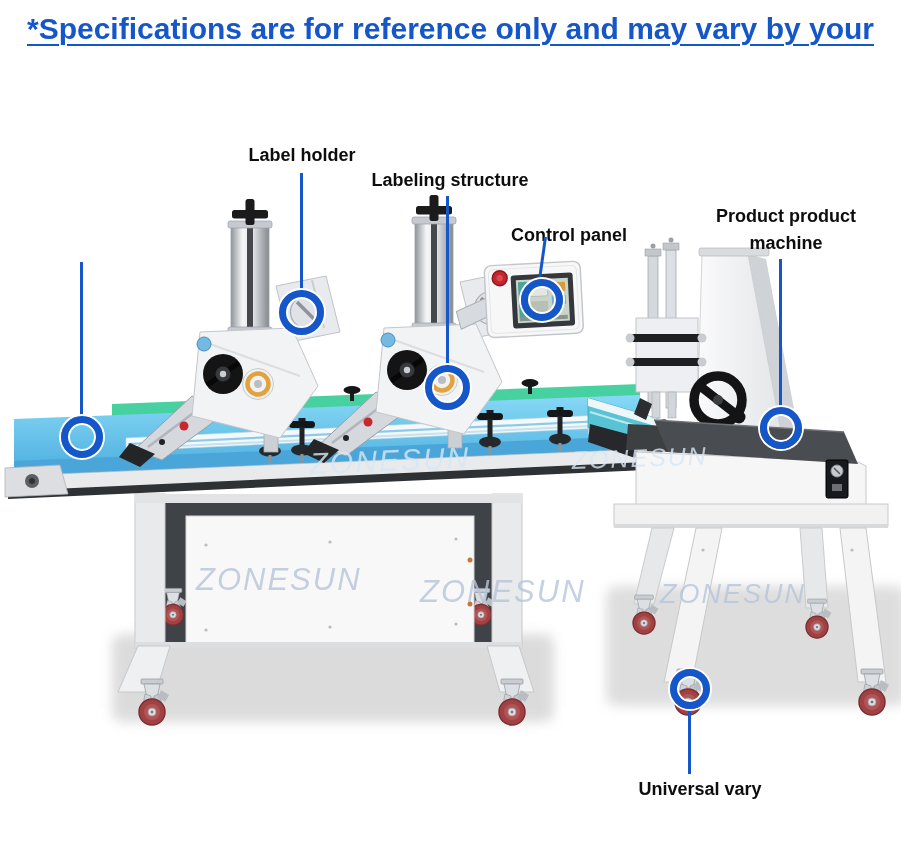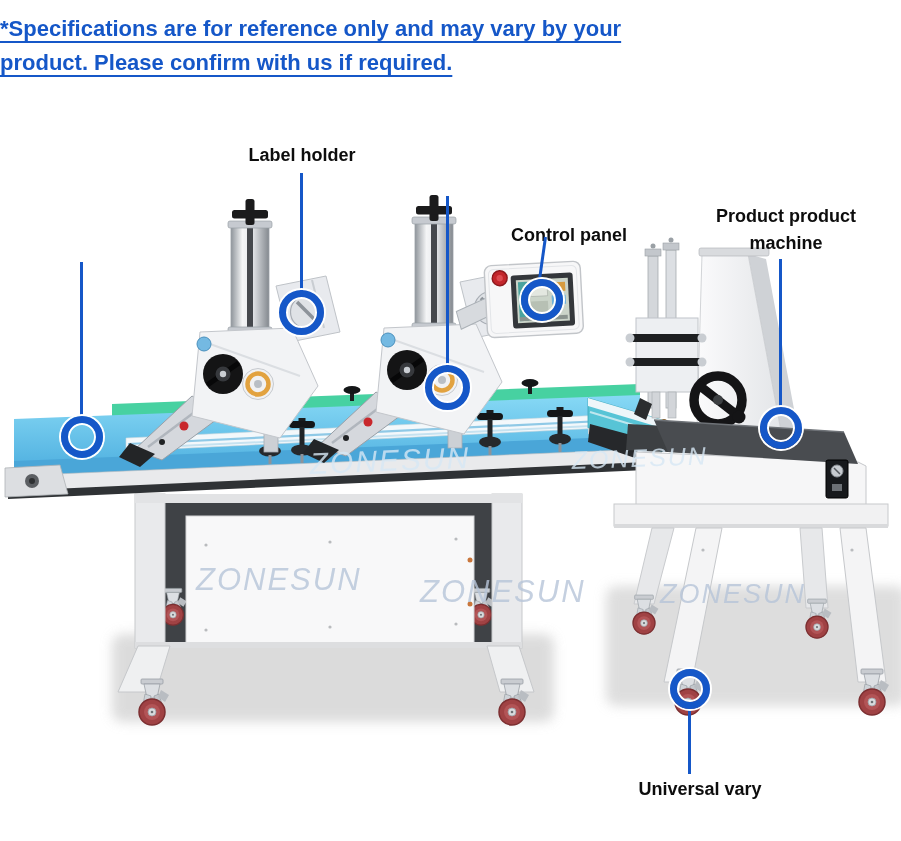--- a/index.html
+++ b/index.html
@@ -1,20 +1,20 @@
 <!DOCTYPE html>
 <html style="--accent: #1557c8; --label: #0d0d0d; --wm_on_white: #b7c5d9; --wm_on_blue: #d7e8f5;"><head>
 <meta charset="utf-8">
 <style>
   html,body{margin:0;padding:0;background:#ffffff;}
   .stage{position:relative;width:901px;height:841px;background:#fff;overflow:hidden;
          font-family:"Liberation Sans",sans-serif;}
   .machine{position:absolute;left:0;top:0;}
-  .disclaimer{position:absolute;top:12px;left:0;width:100%;
-              color:var(--accent);font-size:22px;font-weight:700;line-height:34px;}
+  .disclaimer{position:absolute;top:12px;left:0;width:100%;text-align:center;
+              color:var(--accent);font-size:30px;font-weight:700;line-height:34px;}
   .disclaimer span{display:block;text-decoration:underline;text-underline-offset:5px;
                    text-decoration-thickness:2px;}
   .co-label{position:absolute;font-size:18px;font-weight:700;color:var(--label);
             white-space:nowrap;line-height:27px;}
   .co-label.center{transform:translateX(-50%);}
   .co-label.wrap{white-space:normal;text-align:center;width:190px;}
   .co-line{position:absolute;width:3px;background:var(--accent);}
   .co-ring{position:absolute;box-sizing:border-box;border:7px solid var(--accent);
            border-radius:50%;box-shadow:0 0 0 2px #ffffff, inset 0 0 0 2px #ffffff;}
   .wm{font-family:"Liberation Sans",sans-serif;font-style:italic;opacity:0.8;
@@ -249,30 +249,30 @@
 
     <text class="wm wm-blue" x="310" y="474" font-size="30" transform="rotate(-2.2 310 474)">ZONESUN</text>
     <text class="wm wm-gray" x="196" y="590" font-size="31">ZONESUN</text>
     <text class="wm wm-gray" x="420" y="602" font-size="31">ZONESUN</text>
     <text class="wm wm-blue" x="572" y="469" font-size="25" transform="rotate(-2 572 469)">ZONESUN</text>
     <text class="wm wm-gray" x="660" y="603" font-size="27">ZONESUN</text>
   </svg>
 
   <div class="disclaimer">
     <span>*Specifications are for reference only and may vary by your</span>
-    <span>product. Please confirm with us if required.</span>
   </div>
 
   <div class="co-line" style="left:80px;top:262px;height:154px;"></div>
   <div class="co-ring" style="left:61px;top:416px;width:42px;height:42px;"></div>
 
   <div class="co-label center" style="left:302px;top:142px;">Label holder</div>
   <div class="co-line" style="left:300px;top:173px;height:118px;"></div>
   <div class="co-ring" style="left:279px;top:290px;width:45px;height:45px;"></div>
 
+  <div class="co-label center" style="left:450px;top:167px;">Labeling structure</div>
   <div class="co-line" style="left:446px;top:196px;height:170px;"></div>
   <div class="co-ring" style="left:425px;top:365px;width:45px;height:45px;"></div>
 
   <div class="co-label center" style="left:569px;top:222px;">Control panel</div>
   <div class="co-line" style="left:544px;top:237px;height:44px;transform:rotate(8deg);transform-origin:top center;"></div>
   <div class="co-ring" style="left:521px;top:279px;width:42px;height:42px;"></div>
 
   <div class="co-label center wrap" style="left:786px;top:203px;">Product product machine</div>
   <div class="co-line" style="left:779px;top:259px;height:148px;"></div>
   <div class="co-ring" style="left:760px;top:407px;width:42px;height:42px;"></div>

